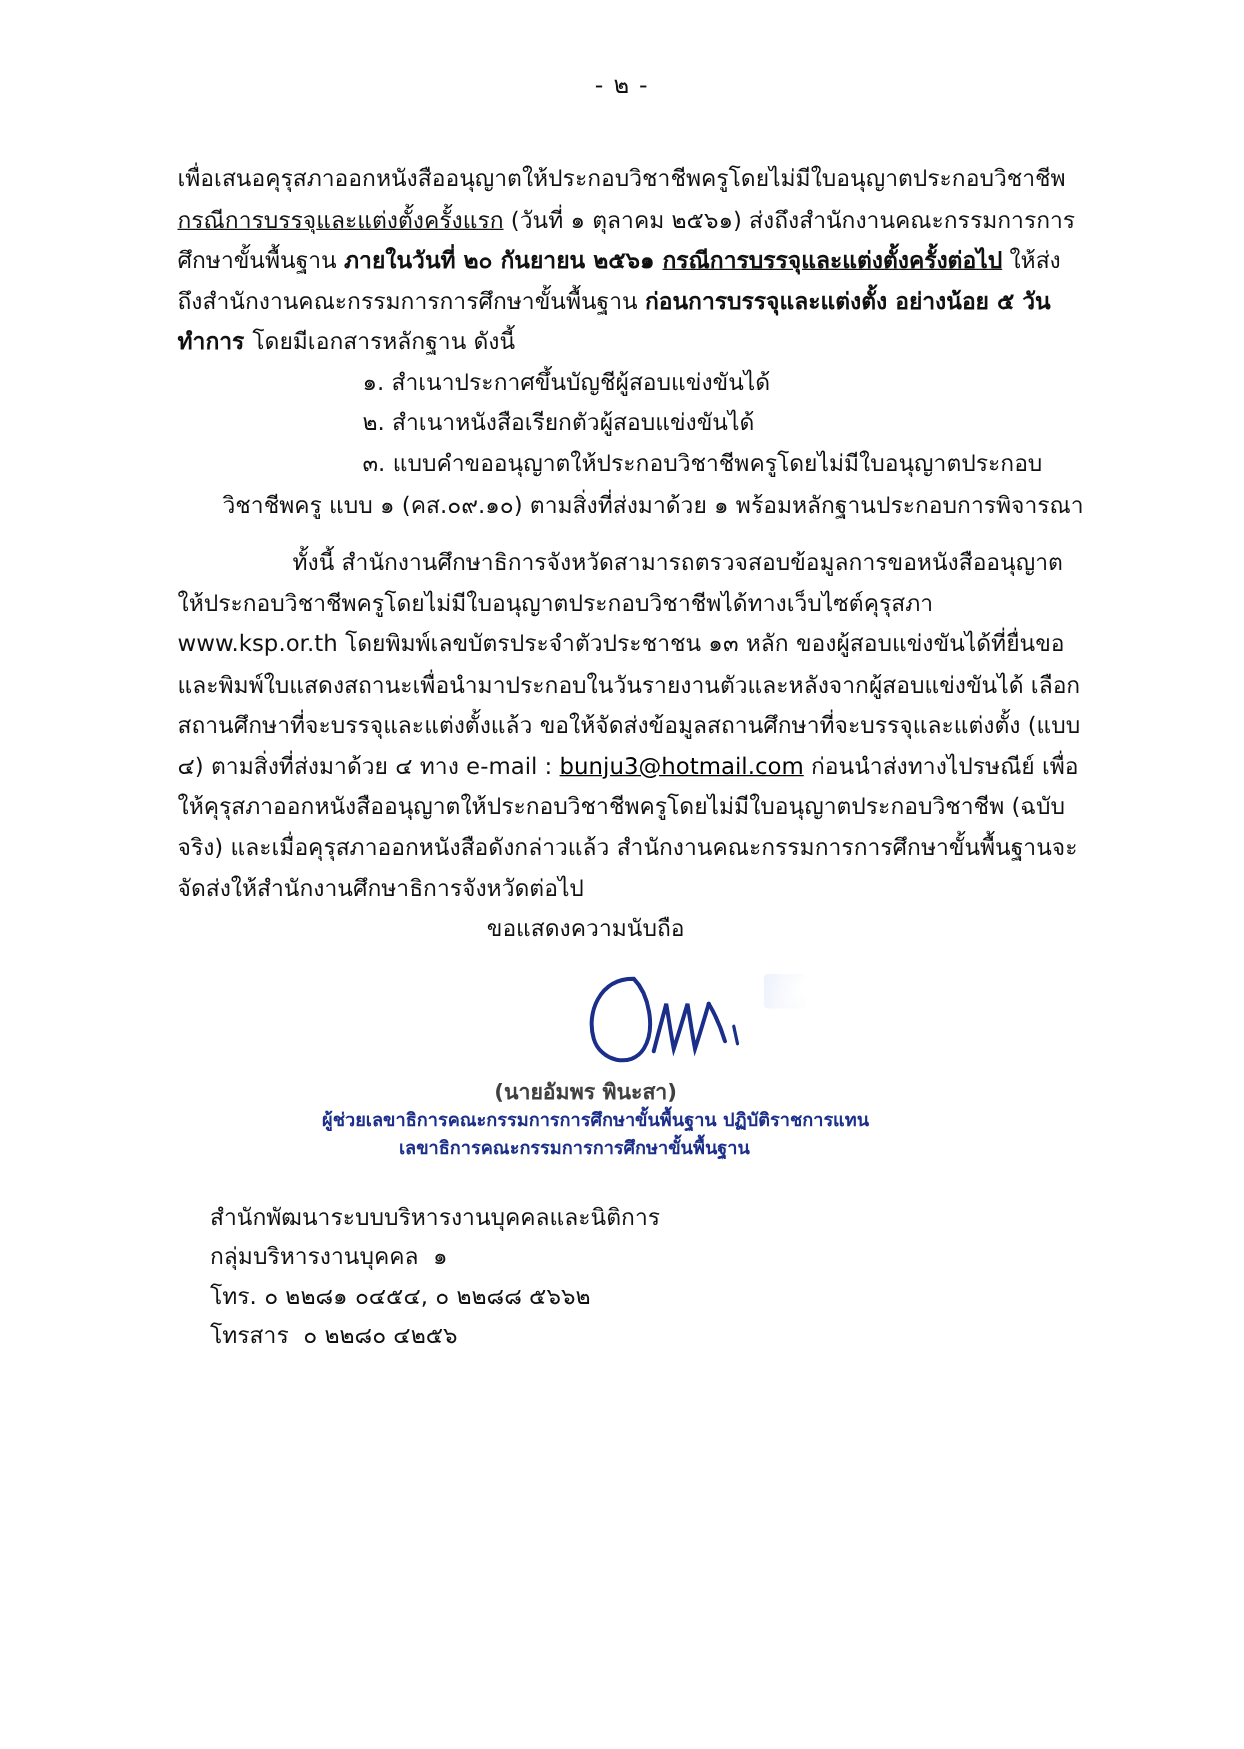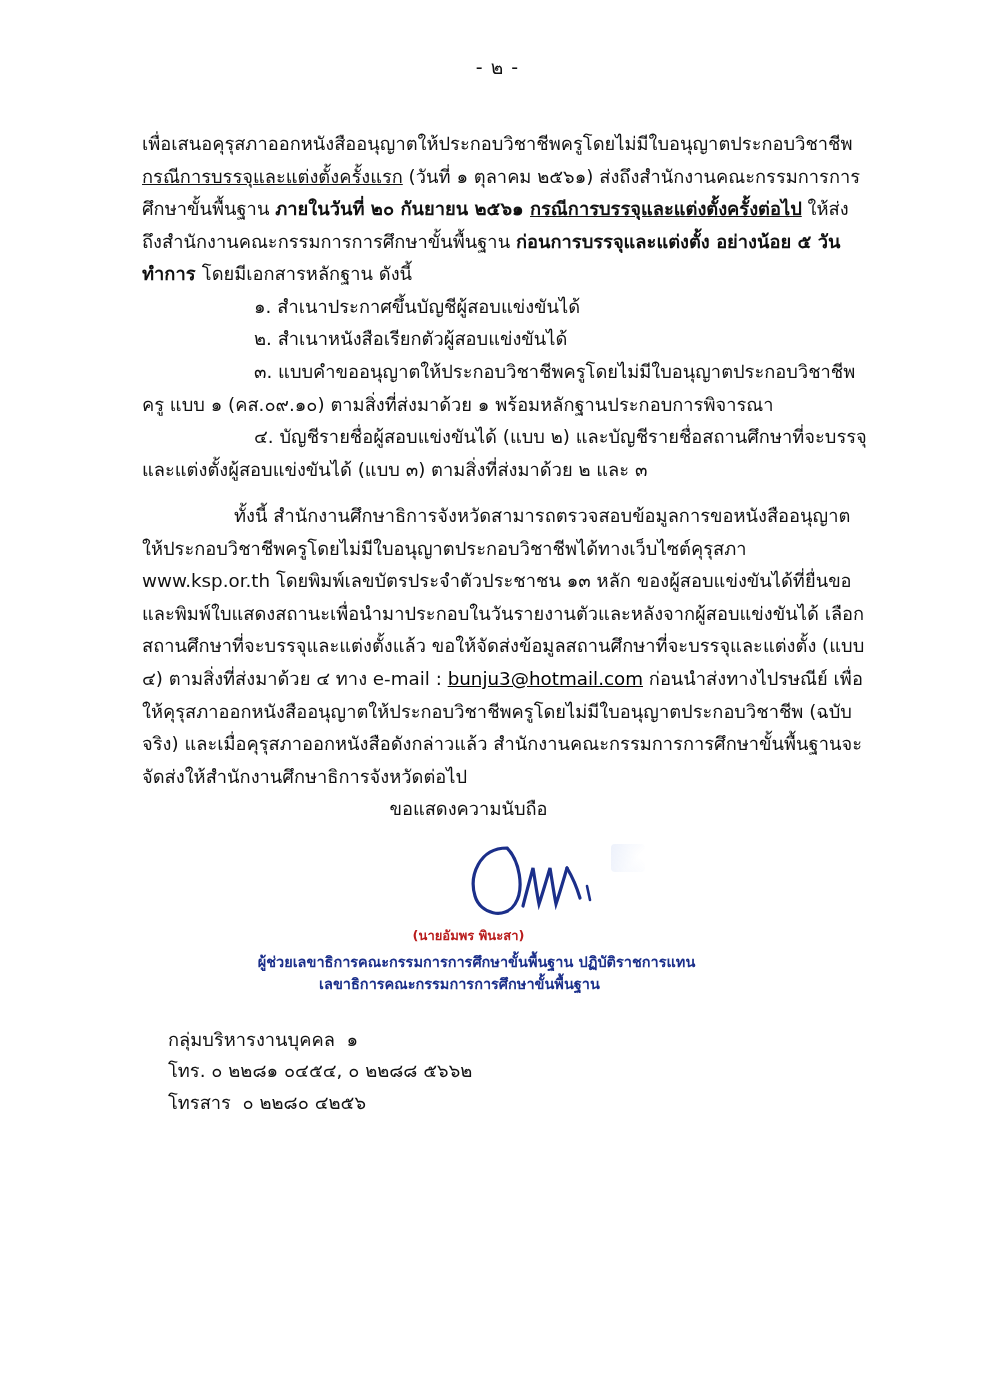--- a/index.html
+++ b/index.html
@@ -38,20 +38,21 @@
     text-indent: 0;
   }
   .para + .para {
     margin-top: 0px;
   }
   .indent-1 {
     text-indent: 92px;
   }
   .indent-2 {
     text-indent: 112px;
+    margin-left: 36px;
   }
   b, .b {
     font-weight: bold;
   }
   .u {
     text-decoration: underline;
   }
   .link {
     color: #000000;
     text-decoration: underline;
@@ -89,23 +90,23 @@
     background:
       linear-gradient(135deg, rgba(90,130,220,0.45) 0%, rgba(255,255,255,0) 65%),
       linear-gradient(40deg, rgba(90,130,220,0.30) 0%, rgba(255,255,255,0) 70%);
   }
   .sig-name {
     position: absolute;
     left: 0;
     right: 72px;
     top: 96px;
     text-align: center;
-    color: #b91c1c;
+    color: #404040;
     font-weight: bold;
-    font-size: 13px;
+    font-size: 17px;
   }
   .sig-role1 {
     position: absolute;
     left: 16px;
     right: 72px;
     top: 122px;
     text-align: center;
     color: #1b2f8a;
     font-weight: bold;
     font-size: 14.5px;
@@ -147,23 +148,20 @@
     </p>
 
     <p class="para indent-2">
       <span>๒. สำเนาหนังสือเรียกตัวผู้สอบแข่งขันได้</span>
     </p>
 
     <p class="para indent-2">
       <span>๓. แบบคำขออนุญาตให้ประกอบวิชาชีพครูโดยไม่มีใบอนุญาตประกอบวิชาชีพครู แบบ ๑ (คส.๐๙.๑๐) ตามสิ่งที่ส่งมาด้วย ๑ พร้อมหลักฐานประกอบการพิจารณา</span>
     </p>
 
-    <p class="para indent-2">
-      <span>๔. บัญชีรายชื่อผู้สอบแข่งขันได้ (แบบ ๒) และบัญชีรายชื่อสถานศึกษาที่จะบรรจุและแต่งตั้งผู้สอบแข่งขันได้ (แบบ ๓)  ตามสิ่งที่ส่งมาด้วย ๒ และ ๓</span>
-    </p>
 
     <p class="para indent-1" style="margin-top:14px">
       <span>ทั้งนี้ สำนักงานศึกษาธิการจังหวัดสามารถตรวจสอบข้อมูลการขอหนังสืออนุญาตให้ประกอบวิชาชีพครูโดยไม่มีใบอนุญาตประกอบวิชาชีพได้ทางเว็บไซต์คุรุสภา www.ksp.or.th  โดยพิมพ์เลขบัตรประจำตัวประชาชน ๑๓ หลัก ของผู้สอบแข่งขันได้ที่ยื่นขอและพิมพ์ใบแสดงสถานะเพื่อนำมาประกอบในวันรายงานตัวและหลังจากผู้สอบแข่งขันได้ เลือกสถานศึกษาที่จะบรรจุและแต่งตั้งแล้ว ขอให้จัดส่งข้อมูลสถานศึกษาที่จะบรรจุและแต่งตั้ง (แบบ ๔) ตามสิ่งที่ส่งมาด้วย ๔ ทาง e-mail : </span><a class="link" href="#">bunju3@hotmail.com</a><span> ก่อนนำส่งทางไปรษณีย์ เพื่อให้คุรุสภาออกหนังสืออนุญาตให้ประกอบวิชาชีพครูโดยไม่มีใบอนุญาตประกอบวิชาชีพ (ฉบับจริง) และเมื่อคุรุสภาออกหนังสือดังกล่าวแล้ว สำนักงานคณะกรรมการการศึกษาขั้นพื้นฐานจะจัดส่งให้สำนักงานศึกษาธิการจังหวัดต่อไป</span>
     </p>
 
 
     <div class="regards">ขอแสดงความนับถือ</div>
 
     <div class="signature-area">
       <svg class="sig-mark" width="200" height="100" viewBox="0 0 200 100">
@@ -176,18 +174,19 @@
       </svg>
       <div class="faint-stamp"></div>
       <div class="sig-name">(นายอัมพร  พินะสา)</div>
       <div class="sig-role1">ผู้ช่วยเลขาธิการคณะกรรมการการศึกษาขั้นพื้นฐาน ปฏิบัติราชการแทน</div>
       <div class="sig-role2">เลขาธิการคณะกรรมการการศึกษาขั้นพื้นฐาน</div>
     </div>
 
   </div>
 
   <div class="footer-block">
+    <div>สำนักพัฒนาระบบบริหารงานบุคคลและนิติการ</div>
     <div>กลุ่มบริหารงานบุคคล  ๑</div>
     <div>โทร. ๐ ๒๒๘๑ ๐๔๕๔, ๐ ๒๒๘๘ ๕๖๖๒</div>
     <div>โทรสาร  ๐ ๒๒๘๐ ๔๒๕๖</div>
   </div>
 
 </div>
 
 </body></html>

